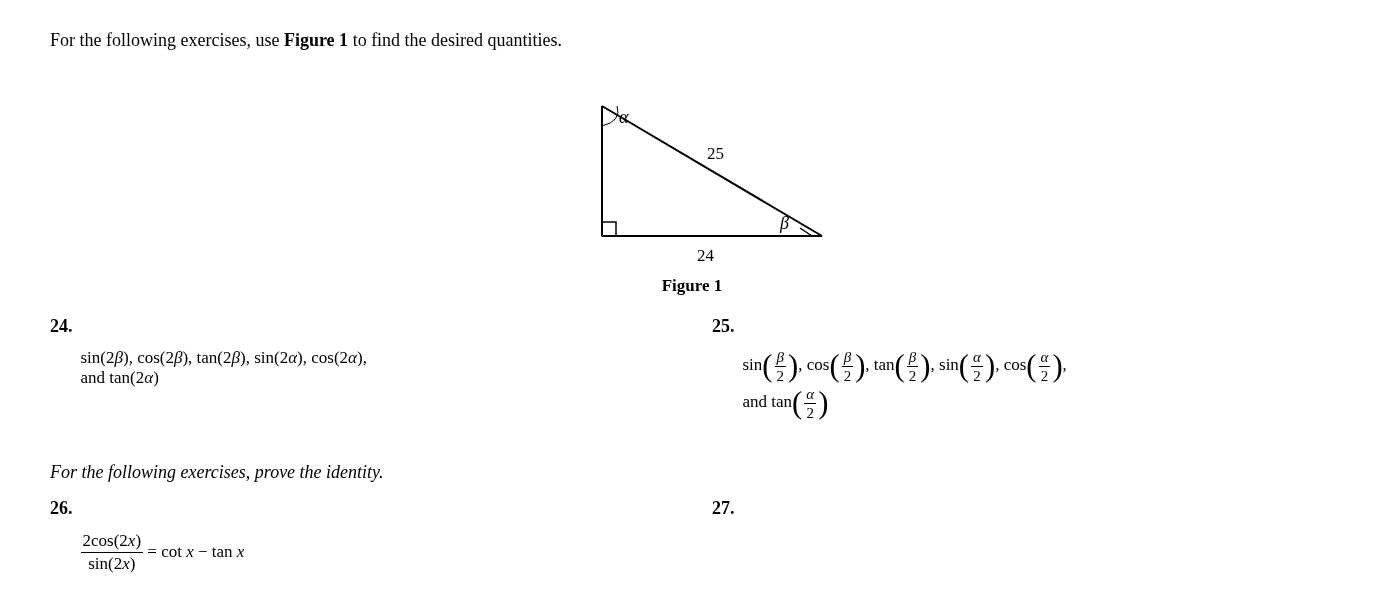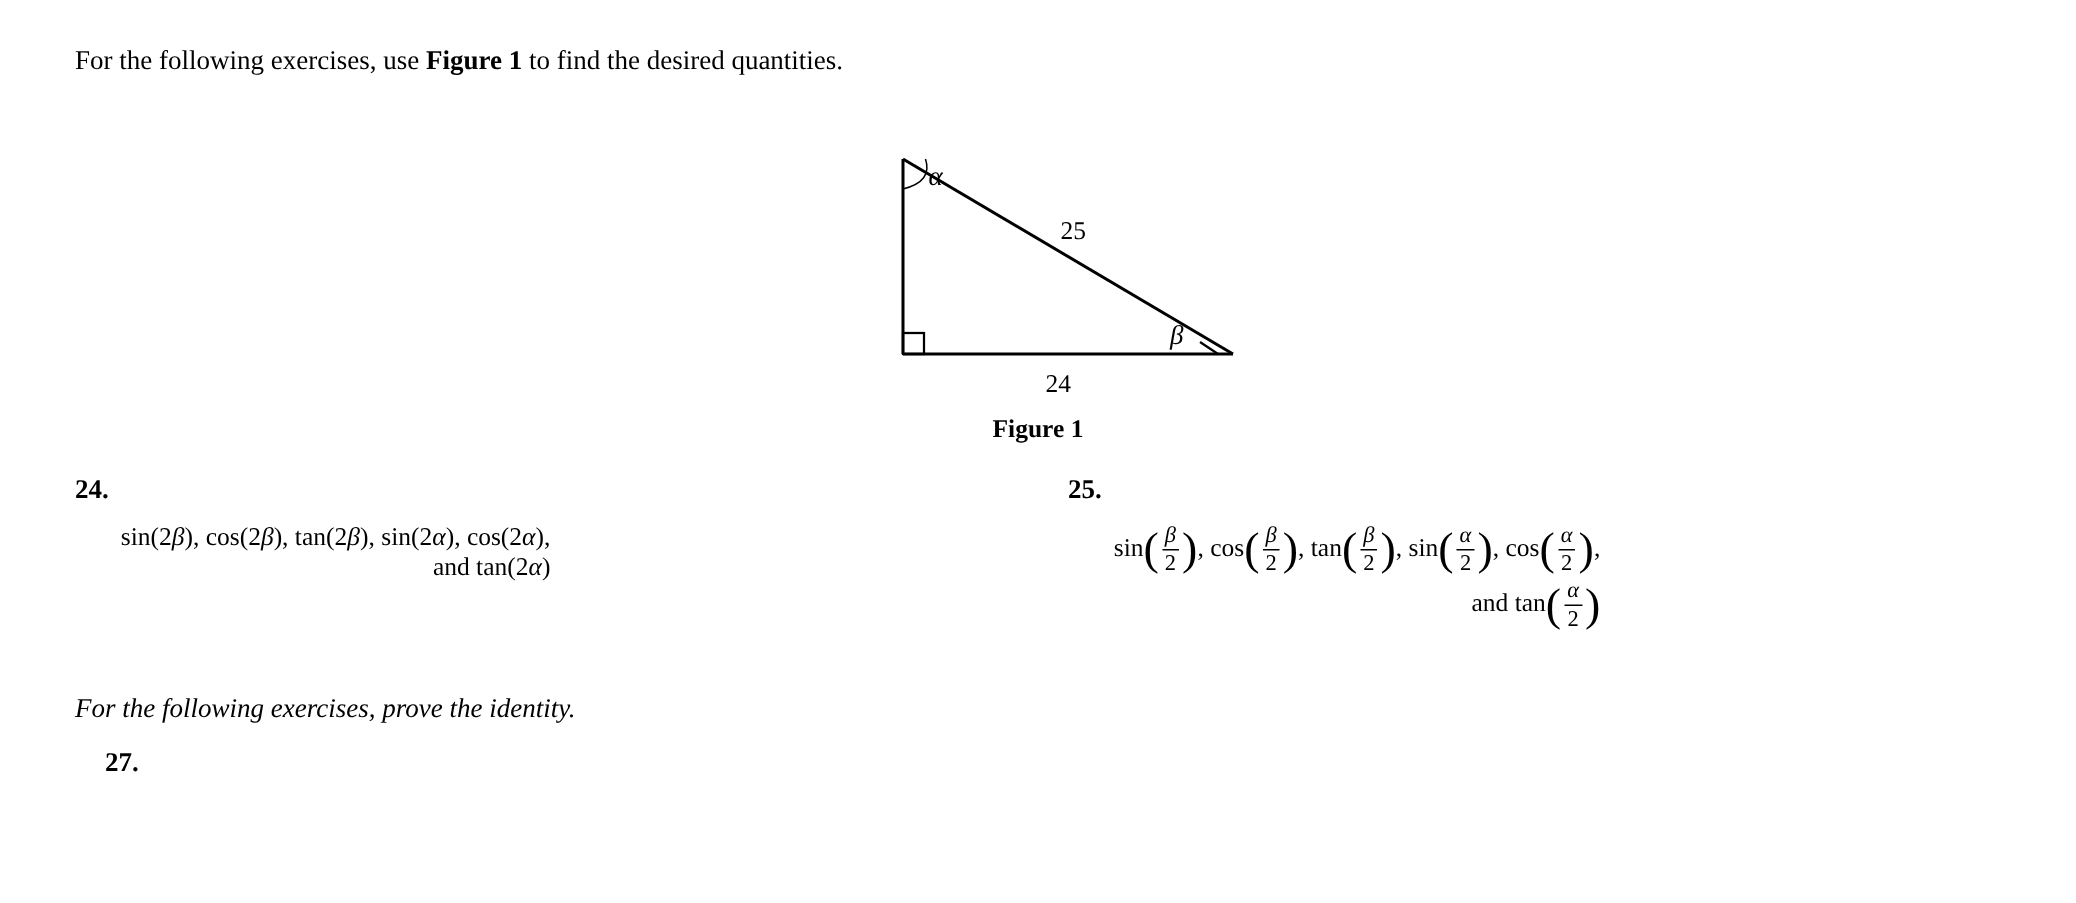--- a/index.html
+++ b/index.html
@@ -44,21 +44,20 @@
       padding-right: 20px;
     }
     .exercise-right {
       width: 50%;
       padding-left: 20px;
     }
     .exercise-item {
       display: flex;
       align-items: flex-start;
       margin-bottom: 10px;
-      text-align: right;
     }
     .exercise-number {
       font-weight: bold;
       margin-right: 8px;
       white-space: nowrap;
     }
     .exercise-content {
       font-size: 17px;
       margin-top: 32px;
     }
@@ -192,19 +191,31 @@
           </span><span class="big-paren">)</span>
       </div>
     </div>
   </div>
 </div>
 
 <div class="proof-section">
   <p class="section-title">For the following exercises, prove the identity.</p>
 
   <div class="proof-exercises">
+    <div class="proof-left">
+      <div class="exercise-item">
+        <span class="exercise-number">26.</span>
+        <div class="exercise-content">
+          <span class="frac-display">
+            <span class="fn">2cos(2<em>x</em>)</span>
+            <span class="fd">sin(2<em>x</em>)</span>
+          </span>
+          <span> = cot <em>x</em> − tan <em>x</em></span>
+        </div>
+      </div>
+    </div>
     <div class="proof-right">
       <div class="exercise-item">
         <span class="exercise-number">27.</span>
       </div>
     </div>
   </div>
 </div>
 
 </body></html>

